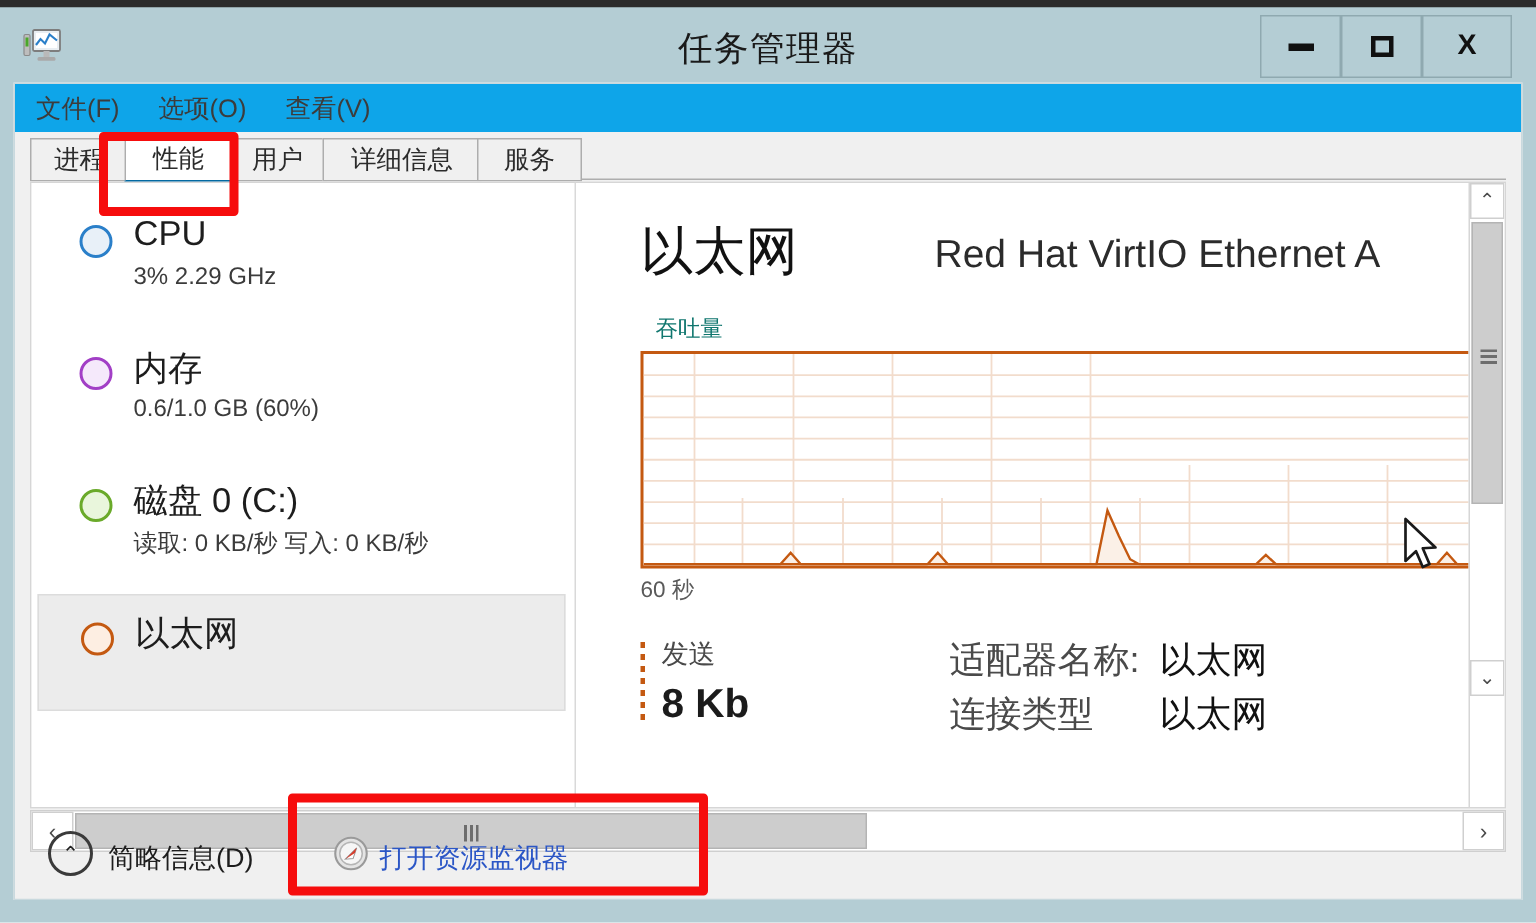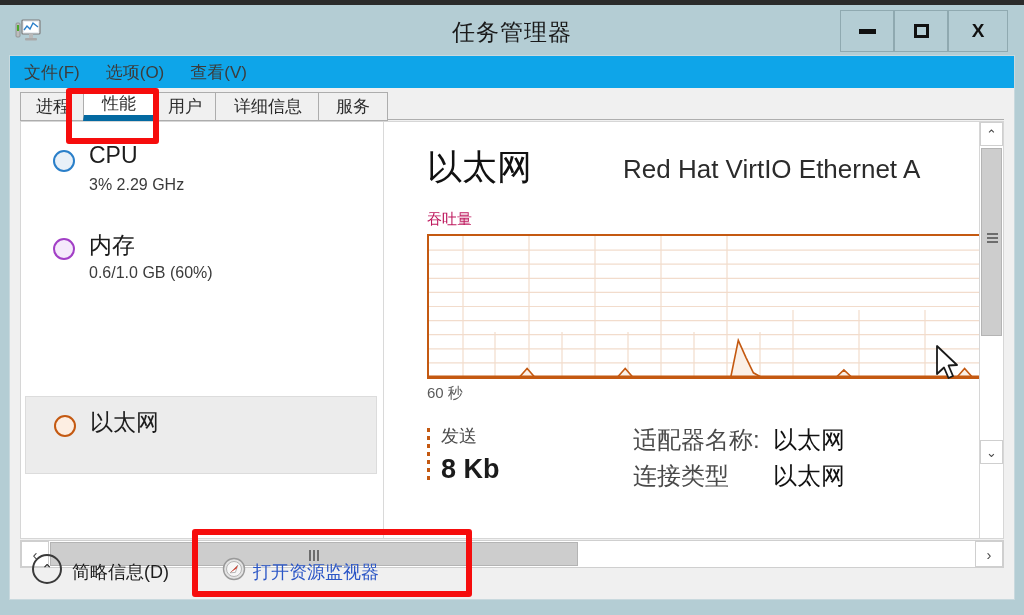--- a/index.html
+++ b/index.html
@@ -131,21 +131,21 @@
     box-sizing: border-box;
     display: flex;
     align-items: center;
     justify-content: center;
     font-size: 17px;
     color: #2b2b2b;
     white-space: nowrap;
   }
   .tab.active {
     background: #ffffff;
-    border-bottom: 6px solid #0369a1;
+    border-bottom: 1px solid #0369a1;
     top: 2px;
     height: 31px;
     z-index: 3;
   }
 
   
   #content {
     position: absolute;
     left: 10px; top: 65px;
     width: 984px; height: 418px;
@@ -214,23 +214,23 @@
   }
   #detail-adapter {
     position: absolute;
     left: 238px; top: 32px;
     font-size: 26px;
     color: #2b2b2b;
     white-space: nowrap;
   }
   #graph-label {
     position: absolute;
-    left: 42px; top: 88px;
+    left: 52px; top: 88px;
     font-size: 15px;
-    color: #be185d;
+    color: #0f766e;
   }
   #graph {
     position: absolute;
     left: 42px; top: 112px;
     width: 600px; height: 145px;
     border: 2px solid #c45911;
     box-sizing: border-box;
     background: #ffffff;
     overflow: hidden;
   }
@@ -480,20 +480,25 @@
           <span class="res-name">CPU</span>
           <span class="res-sub">3% 2.29 GHz</span>
         </div>
 
         <div class="res-item" style="top:98px;">
           <span class="res-dot" style="border-color:#a23fc6;background:#f5e9fb;"></span>
           <span class="res-name">内存</span>
           <span class="res-sub">0.6/1.0 GB (60%)</span>
         </div>
 
+        <div class="res-item" style="top:186px;">
+          <span class="res-dot" style="border-color:#6aaa2a;background:#e9f6dc;"></span>
+          <span class="res-name">磁盘 0 (C:)</span>
+          <span class="res-sub">读取: 0 KB/秒 写入: 0 KB/秒</span>
+        </div>
 
         <div class="res-item selected" style="top:274px;">
           <span class="res-dot" style="border-color:#c45911;background:#fdeee2;"></span>
           <span class="res-name">以太网</span>
         </div>
       </div>
 
       <div id="detail">
 
         <div id="detail-title">以太网</div>

